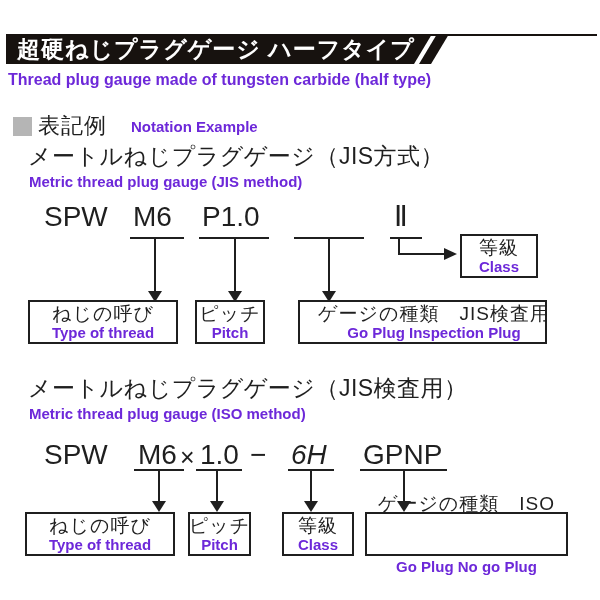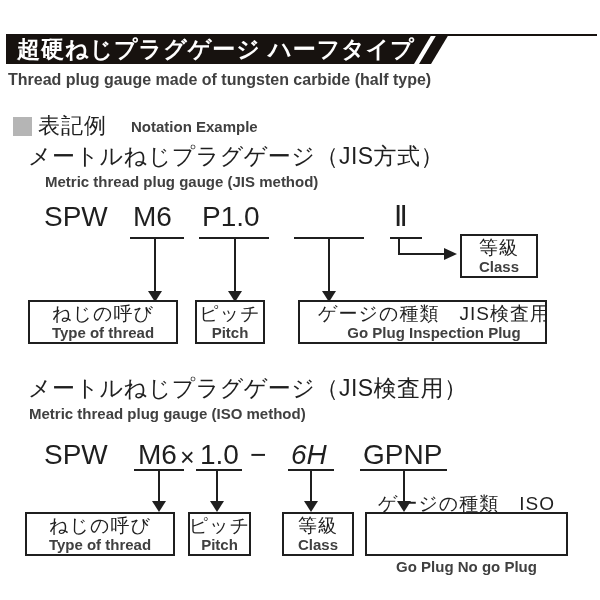--- a/index.html
+++ b/index.html
@@ -17,21 +17,21 @@
     display:flex;align-items:center;
   }
   .banner-title{
     color:#ffffff;font-size:23px;font-weight:bold;letter-spacing:1px;
     padding-left:11px;white-space:nowrap;line-height:30px;
   }
   .banner-stripe{
     left:419px;top:34px;width:30px;height:30px;background:#17120f;
     clip-path:polygon(60% 0,100% 0,40% 100%,0 100%);
   }
-  .blue{color:#404040;}
+  .blue{color:#6d28d9;}
   .subtitle-en{left:8px;top:71px;font-size:16px;font-weight:bold;white-space:nowrap;}
 
   
   .note-row{left:13px;top:111px;display:flex;align-items:center;}
   .gray-square{width:19px;height:19px;background:#b5b5b5;margin-right:6px;flex:none;}
   .note-jp{font-size:22px;letter-spacing:1px;white-space:nowrap;}
   .note-en{font-size:15px;font-weight:bold;margin-left:24px;white-space:nowrap;}
 
   
   .h-jp{font-size:23px;letter-spacing:0.5px;white-space:nowrap;}
@@ -74,21 +74,21 @@
   <div class="abs banner-stripe"></div>
   <div class="abs subtitle-en blue">Thread plug gauge made of tungsten carbide (half type)</div>
 
   <div class="abs note-row">
     <div class="gray-square"></div>
     <div class="note-jp">表記例</div>
     <div class="note-en blue">Notation Example</div>
   </div>
 
   <div class="abs h-jp" style="left:28px;top:141px;">メートルねじプラグゲージ（JIS方式）</div>
-  <div class="abs h-en blue" style="left:29px;top:173px;margin-left:16px;">Metric thread plug gauge (JIS method)</div>
+  <div class="abs h-en blue" style="left:29px;top:173px;">Metric thread plug gauge (JIS method)</div>
 
   <div class="abs tok" style="left:44px;top:201px;">SPW</div>
   <div class="abs tok" style="left:133px;top:201px;">M6</div>
   <div class="abs tok" style="left:202px;top:201px;">P1.0</div>
   <div class="abs tok" style="left:394px;top:201px;">Ⅱ</div>
 
   <div class="abs uline" style="left:130px;top:237px;width:54px;"></div>
   <div class="abs uline" style="left:199px;top:237px;width:70px;"></div>
   <div class="abs uline" style="left:294px;top:237px;width:70px;"></div>
   <div class="abs uline" style="left:390px;top:237px;width:32px;"></div>

